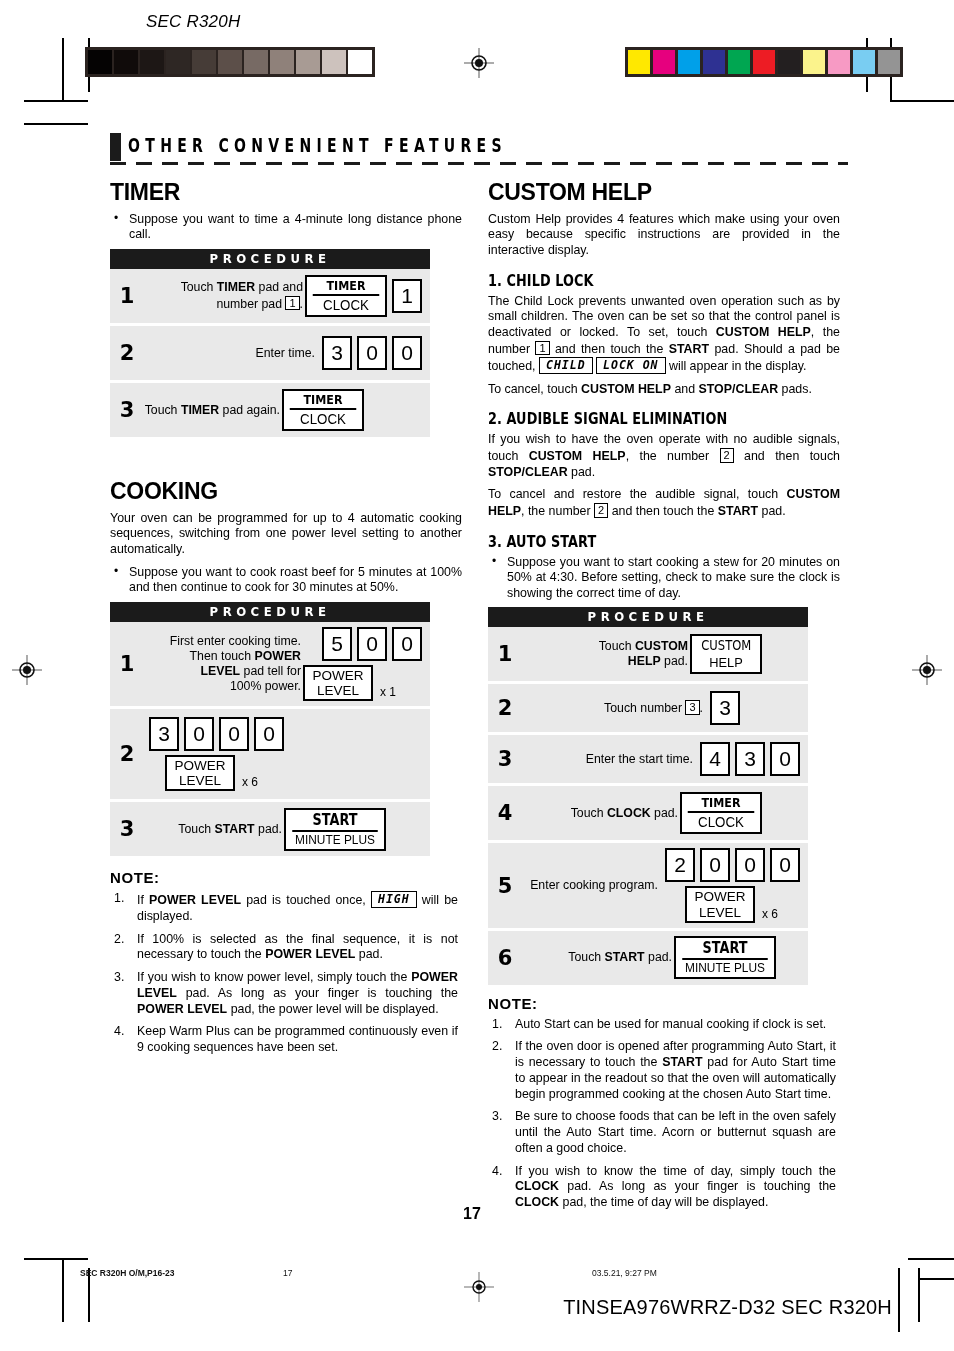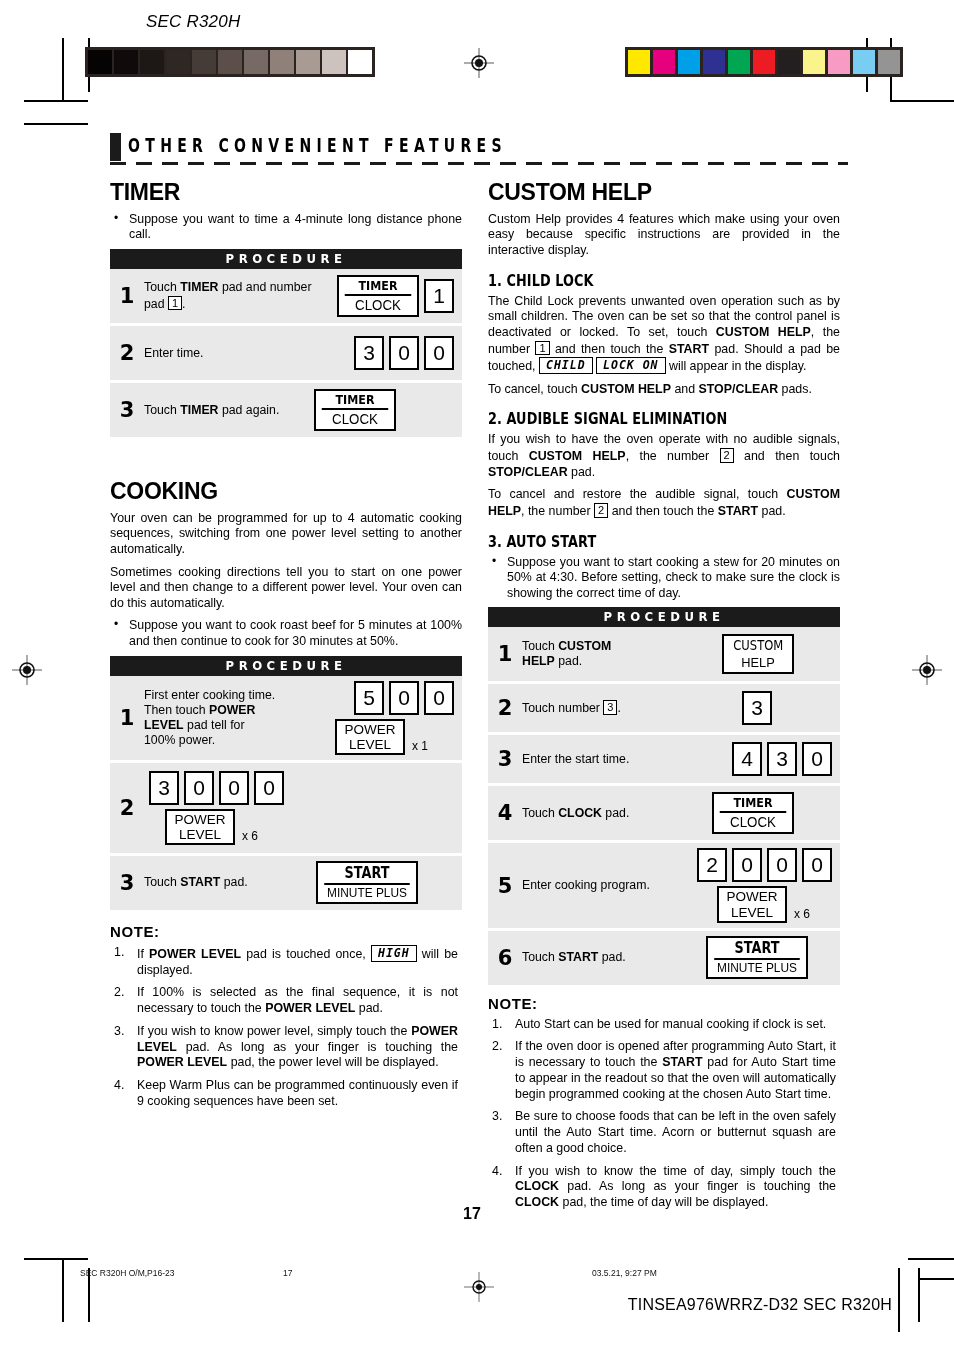--- a/index.html
+++ b/index.html
@@ -50,30 +50,30 @@
             text-align:justify;margin-bottom:2px;}
   ul.bul li:before{content:"\2022";position:absolute;left:4px;top:-1px;font-size:12px;}
 
   ol.notes{list-style:none;margin:4px;padding:0;counter-reset:n;}
   ol.notes li{position:relative;padding-left:23px;font-size:12.4px;line-height:1.27;
               margin-bottom:7px;text-align:justify;counter-increment:n;}
   ol.notes li:before{content:counter(n) ".";position:absolute;left:0;top:0;font-size:12.4px;}
   .note-hd{font-size:15px;font-weight:700;letter-spacing:.6px;margin:13px 0 5px 0;}
 
   
-  .proc{width:352px;margin:6px 0 4px 0;}
+  .proc{width:320px;margin:6px 0 4px 0;}
   .proc .hd{background:#1b1b1b;color:#fff;text-align:center;height:20px;line-height:20px;
             font-size:13px;font-weight:700;letter-spacing:4.5px;
             font-family:"DejaVu Sans Condensed","Liberation Sans",sans-serif;}
   .prow{display:flex;align-items:center;background:#e9e9e9;border-bottom:3px solid #fff;
         min-height:44px;padding:5px 0;}
   .prow:last-child{border-bottom:none;}
   .pnum{width:34px;flex:0 0 34px;text-align:center;font-size:21px;font-weight:700;
         font-family:"DejaVu Sans","Liberation Sans",sans-serif;}
-  .ptxt{flex:1 1 auto;font-size:12.3px;line-height:1.23;padding-right:2px;}
+  .ptxt{flex:1 1 auto;font-size:12.3px;line-height:1.23;padding-right:2px;text-align:right;}
   .ppad{flex:0 0 auto;display:flex;align-items:center;justify-content:flex-end;
         padding-right:8px;}
   .key-num{width:26px;height:30px;font-size:21px;display:flex;align-items:center;
            justify-content:center;margin-left:5px;background:#fff;border:2px solid #000;}
   .key-two{width:74px;border:2px solid #000;background:#fff;padding:1px 2px 2px 2px;}
   .key-two .t{font-size:13px;font-weight:700;text-align:center;
               font-family:"DejaVu Sans Condensed","Liberation Sans",sans-serif;
               border-bottom:2px solid #000;padding:0 4px 1px 4px;margin:0 2px;
               transform:scaleX(.95);}
   .key-two .b{font-size:14px;text-align:center;padding-top:1px;transform:scaleX(.95);}
@@ -90,21 +90,21 @@
   .dispkey{display:inline-block;border:1.6px solid #000;padding:0 6px;font-size:11.5px;
            font-style:italic;font-weight:700;letter-spacing:1px;background:#fff;
            font-family:"DejaVu Sans Mono","Liberation Mono",monospace;vertical-align:1px;}
 
   .stack{display:flex;flex-direction:column;align-items:flex-end;gap:4px;}
   .rowkeys{display:flex;align-items:center;}
 
   
   #page-number{position:absolute;left:463px;top:1205px;font-size:16px;font-weight:700;}
   .foot{position:absolute;font-size:8.5px;color:#111;}
-  #brand-code{position:absolute;right:62px;top:1296px;font-size:16px;letter-spacing:.2px;}
+  #brand-code{position:absolute;right:62px;top:1296px;font-size:20px;letter-spacing:.2px;}
 </style>
 </head>
 <body>
 
 <div class="crop-v abs" style="left:62px;top:38px;height:64px;"></div>
 <div class="crop-h abs" style="left:24px;top:100px;width:64px;"></div>
 <div class="crop-v abs" style="left:88px;top:38px;height:54px;"></div>
 <div class="crop-h abs" style="left:24px;top:123px;width:64px;"></div>
 
 <div class="crop-v abs" style="left:890px;top:38px;height:64px;"></div>
@@ -225,21 +225,20 @@
         </div>
       </div>
     </div>
   </div>
 
   <h2 class="sec" style="margin-top:17px;">
     <br>
     <span>COOKING</span>
   </h2>
   <p class="body">Your oven can be programmed for up to 4 automatic cooking sequences, switching from one power level setting to another automatically.</p>
-  <p class="body">Sometimes cooking directions tell you to start on one power level and then change to a different power level. Your oven can do this automatically.</p>
   <ul class="bul">
     <li>Suppose you want to cook roast beef for 5 minutes at 100% and then continue to cook for 30 minutes at 50%.</li>
   </ul>
 
   <div class="proc">
     <div class="hd">PROCEDURE</div>
 
     <div class="prow" style="min-height:70px;">
       <div class="pnum">1</div>
       <div class="ptxt">
@@ -435,16 +434,16 @@
       <span>If the oven door is opened after programming Auto Start, it is necessary to touch the </span><b>START</b><span> pad for Auto Start time to appear in the readout so that the oven will automatically begin programmed cooking at the chosen Auto Start time.</span>
     </li>
     <li>Be sure to choose foods that can be left in the oven safely until the Auto Start time. Acorn or butternut squash are often a good choice.</li>
     <li>
       <span>If you wish to know the time of day, simply touch the </span><b>CLOCK</b><span> pad. As long as your finger is touching the </span><b>CLOCK</b><span> pad, the time of day will be displayed.</span>
     </li>
   </ol>
 </div>
 
 <div id="page-number">17</div>
-<div class="foot" style="left:80px;top:1268px;">SEC R320H O/M,P16-23</div>
+<div class="foot" style="left:80px;top:1268px;font-weight:bold;">SEC R320H O/M,P16-23</div>
 <div class="foot" style="left:283px;top:1268px;">17</div>
 <div class="foot" style="left:592px;top:1268px;">03.5.21, 9:27 PM</div>
 <div id="brand-code">TINSEA976WRRZ-D32 SEC R320H</div>
 
 </body></html>

